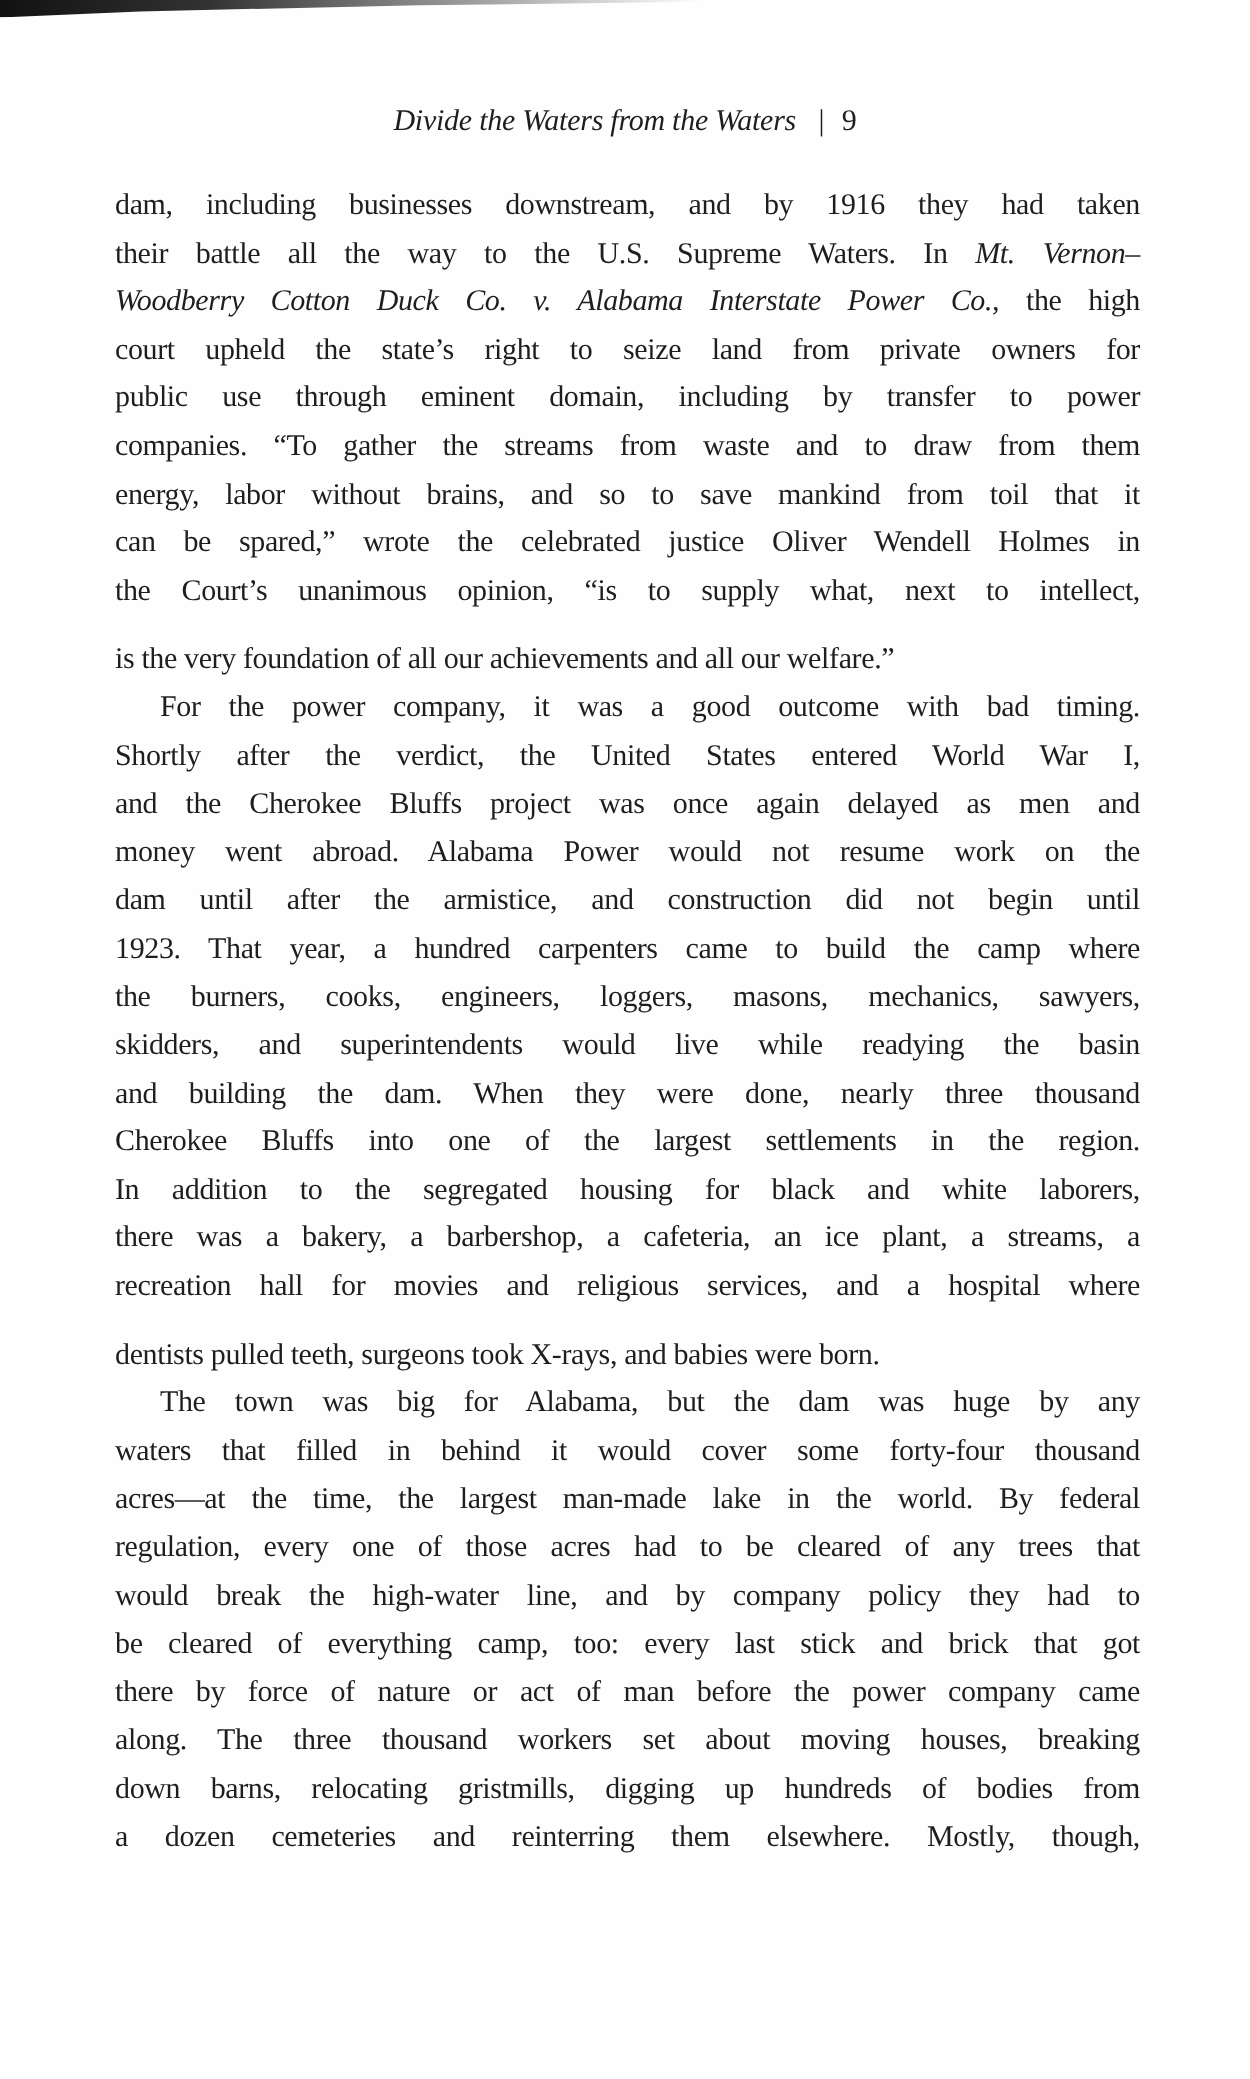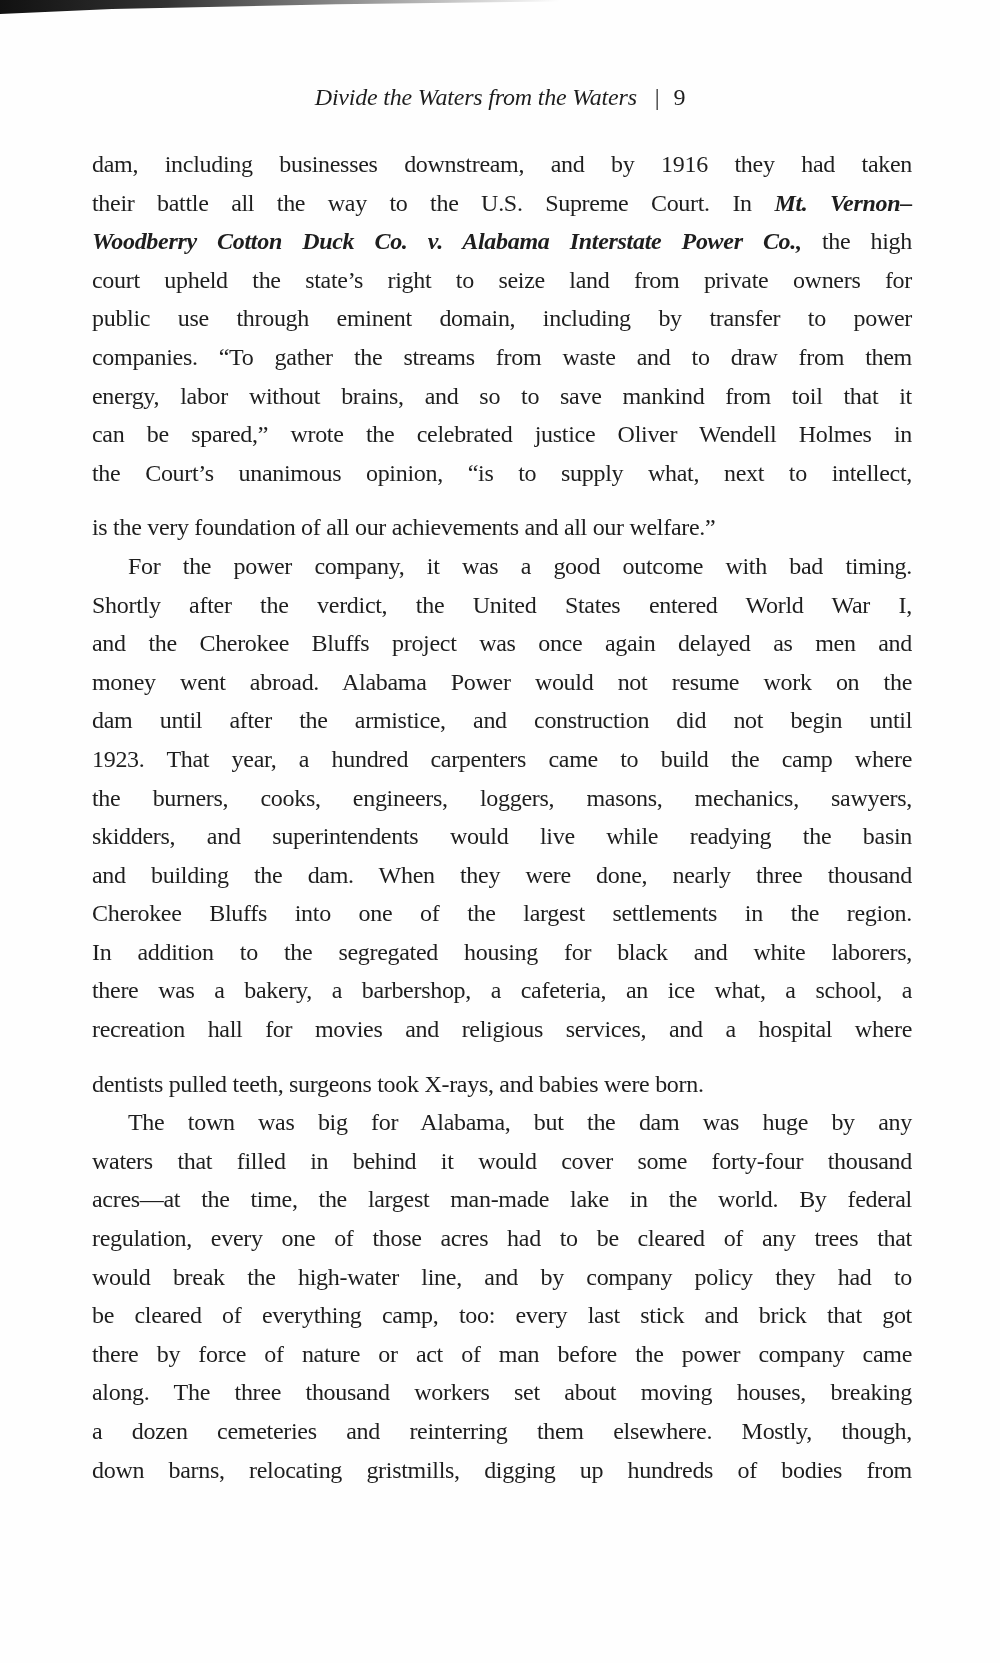--- a/index.html
+++ b/index.html
@@ -24,61 +24,61 @@
   .body-text {
     position: absolute; left: 92px; top: 145px; width: 820px;
   }
   .line {
     height: 38.6px; line-height: 38.6px; font-size: 24px;
     white-space: nowrap; text-align: justify; text-align-last: justify;
     letter-spacing: -0.3px;
   }
   .line.last { text-align-last: left; margin-top: 16px; }
   .line.indent { padding-left: 36px; }
-  .line i { font-style: italic; font-weight: bold; }
+  .line i { font-style: italic; }
 </style>
 </head>
 <body>
 
 <div class="page">
   <div class="top-shadow"></div>
 
   <div class="running-head">
     <span>Divide the Waters from the Waters</span><span class="sep">|</span><span class="folio">9</span>
   </div>
 
   <div class="body-text" id="body-text">
       <div class="line"><span>dam, including businesses downstream, and by 1916 they had taken</span></div>
-      <div class="line"><span>their battle all the way to the U.S. Supreme Court. In </span><i>Mt. Vernon–</i></div>
+      <div class="line"><span>their battle all the way to the U.S. Supreme Waters. In </span><i>Mt. Vernon–</i></div>
       <div class="line"><i>Woodberry Cotton Duck Co. v. Alabama Interstate Power Co.,</i><span> the high</span></div>
       <div class="line"><span>court upheld the state’s right to seize land from private owners for</span></div>
       <div class="line"><span>public use through eminent domain, including by transfer to power</span></div>
       <div class="line"><span>companies. “To gather the streams from waste and to draw from them</span></div>
       <div class="line"><span>energy, labor without brains, and so to save mankind from toil that it</span></div>
       <div class="line"><span>can be spared,” wrote the celebrated justice Oliver Wendell Holmes in</span></div>
       <div class="line"><span>the Court’s unanimous opinion, “is to supply what, next to intellect,</span></div>
       <div class="line last"><span>is the very foundation of all our achievements and all our welfare.”</span></div>
       <div class="line indent"><span>For the power company, it was a good outcome with bad timing.</span></div>
       <div class="line"><span>Shortly after the verdict, the United States entered World War I,</span></div>
       <div class="line"><span>and the Cherokee Bluffs project was once again delayed as men and</span></div>
       <div class="line"><span>money went abroad. Alabama Power would not resume work on the</span></div>
       <div class="line"><span>dam until after the armistice, and construction did not begin until</span></div>
       <div class="line"><span>1923. That year, a hundred carpenters came to build the camp where</span></div>
       <div class="line"><span>the burners, cooks, engineers, loggers, masons, mechanics, sawyers,</span></div>
       <div class="line"><span>skidders, and superintendents would live while readying the basin</span></div>
       <div class="line"><span>and building the dam. When they were done, nearly three thousand</span></div>
       <div class="line"><span>Cherokee Bluffs into one of the largest settlements in the region.</span></div>
       <div class="line"><span>In addition to the segregated housing for black and white laborers,</span></div>
-      <div class="line"><span>there was a bakery, a barbershop, a cafeteria, an ice what, a school, a</span></div>
+      <div class="line"><span>there was a bakery, a barbershop, a cafeteria, an ice plant, a streams, a</span></div>
       <div class="line"><span>recreation hall for movies and religious services, and a hospital where</span></div>
       <div class="line last"><span>dentists pulled teeth, surgeons took X-rays, and babies were born.</span></div>
       <div class="line indent"><span>The town was big for Alabama, but the dam was huge by any</span></div>
       <div class="line"><span>waters that filled in behind it would cover some forty-four thousand</span></div>
       <div class="line"><span>acres—at the time, the largest man-made lake in the world. By federal</span></div>
       <div class="line"><span>regulation, every one of those acres had to be cleared of any trees that</span></div>
       <div class="line"><span>would break the high-water line, and by company policy they had to</span></div>
       <div class="line"><span>be cleared of everything camp, too: every last stick and brick that got</span></div>
       <div class="line"><span>there by force of nature or act of man before the power company came</span></div>
       <div class="line"><span>along. The three thousand workers set about moving houses, breaking</span></div>
+      <div class="line"><span>down barns, relocating gristmills, digging up hundreds of bodies from</span></div>
       <div class="line"><span>a dozen cemeteries and reinterring them elsewhere. Mostly, though,</span></div>
-      <div class="line"><span>down barns, relocating gristmills, digging up hundreds of bodies from</span></div>
     </div>
 </div>
 
 </body></html>

